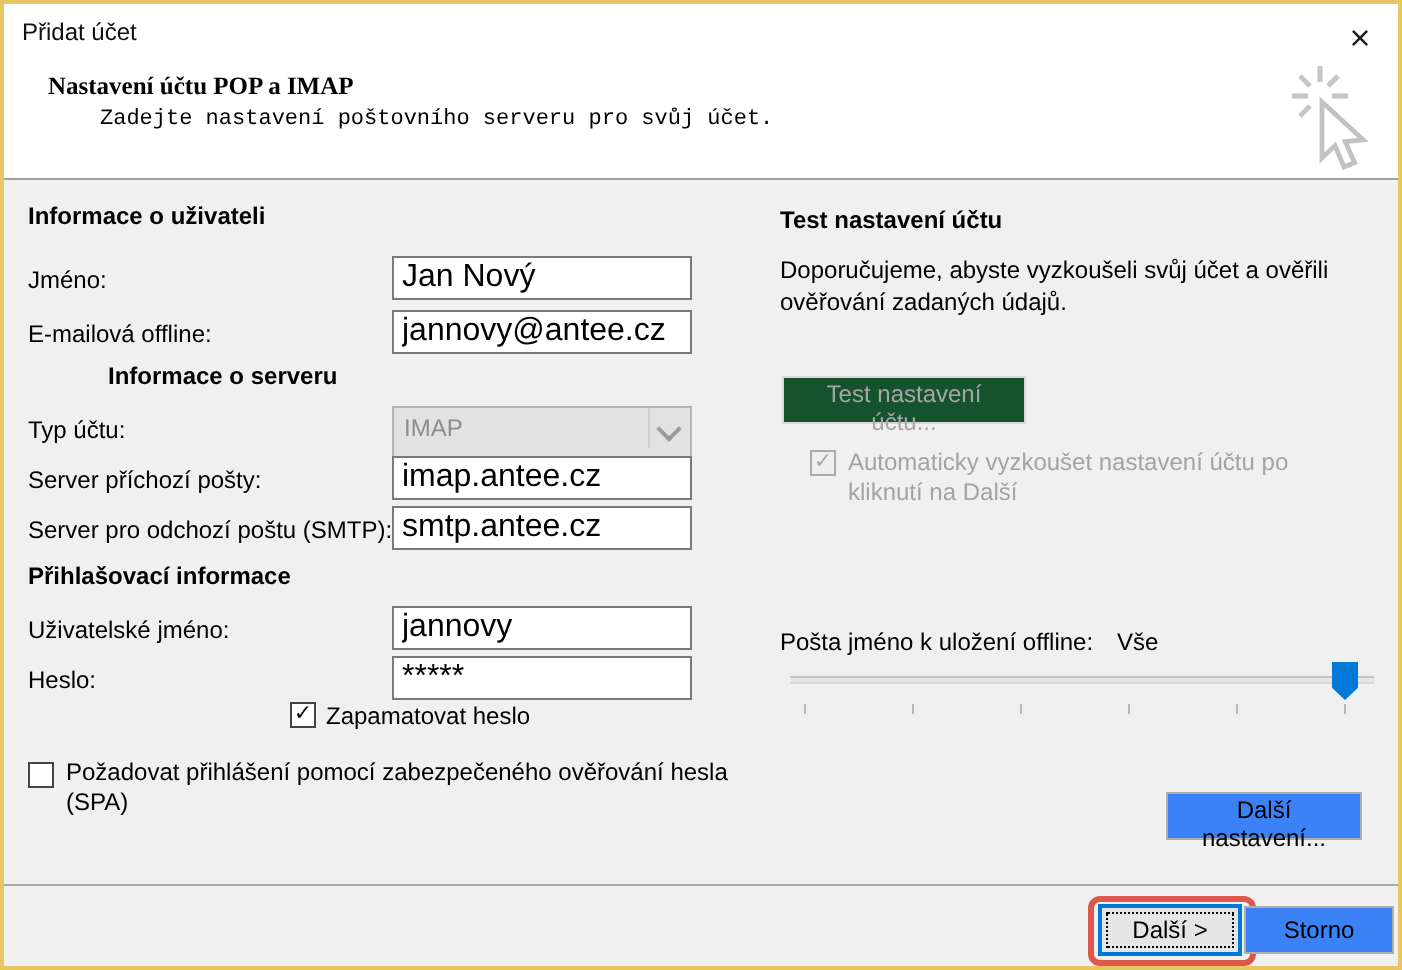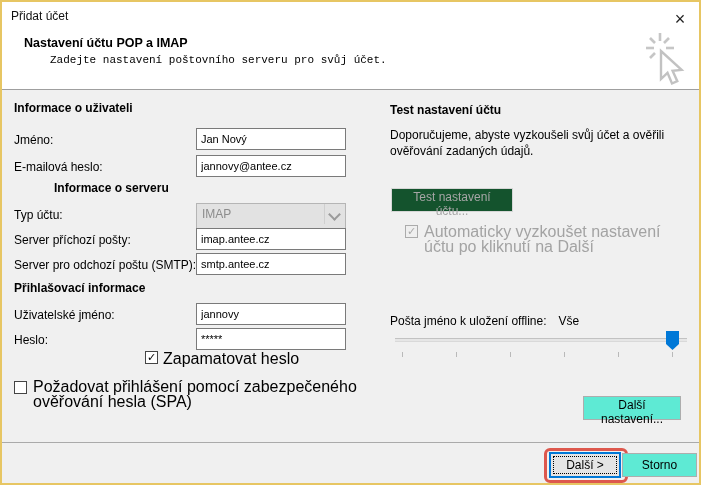--- a/index.html
+++ b/index.html
@@ -5,52 +5,52 @@
   html,body { margin:0; padding:0; background:#c8c8c8; }
   .window {
     position:relative; width:701px; height:485px; box-sizing:border-box;
     background:#F0F0F0; border:2px solid #E7C663; overflow:hidden;
     font-family:"Liberation Sans","DejaVu Sans",sans-serif; font-size:12px; color:#000;
   }
   .whitehead { position:absolute; left:0; top:0; right:0; height:87px; background:#FFFFFF; border-bottom:1px solid #9f9f9f; }
   .title-text { position:absolute; left:9px; top:7px; font-size:12px; color:#111; }
   .close-btn { position:absolute; left:664px; top:4px; width:28px; height:24px; text-align:center;
     font-size:18px; line-height:24px; color:#222; cursor:default; background:transparent; border:none; }
-  .hdr-title { position:absolute; left:22px; top:34px; font-weight:bold; font-size:12.5px; }
+  .hdr-title { position:absolute; left:22px; top:34px; font-weight:bold; font-size:12.5px;font-family:Liberation Serif, serif; }
   .hdr-sub { position:absolute; left:48px; top:52px; font-size:11px;font-family:Liberation Mono, monospace; }
   .wizicon { position:absolute; left:631px; top:26px; }
 
   .sec { position:absolute; font-weight:bold; font-size:12px; }
   .lbl { position:absolute; font-size:12px; white-space:nowrap; }
   .txt {
     position:absolute; width:150px; height:22px; box-sizing:border-box;
-    border:1px solid #7a7a7a; background:#fff; font-family:inherit; font-size:11px;
+    border:1px solid #7a7a7a; background:#fff; font-family:inherit; font-size:16px;
     padding:0 4px; color:#000;
   }
   .combo {
     position:absolute; width:150px; height:40px; box-sizing:border-box;
     border:1px solid #b5b5b5; background:#e2e2e2; color:#8c8c8c;
     line-height:20px; padding-left:5px;
   }
   .combo .dd {
     position:absolute; right:0; top:0; width:20px; height:20px; border-left:1px solid #cfcfcf;
   }
   .combo .chev {
     position:absolute; right:6px; top:6px; width:7px; height:7px;
     border-right:2px solid #9a9a9a; border-bottom:2px solid #9a9a9a;
     transform:rotate(45deg); transform-origin:center;
   }
   .cb { position:absolute; width:13px; height:13px; box-sizing:border-box; background:#fff;
     border:1px solid #444; text-align:center; line-height:11px; font-size:11px; color:#000; }
   .cb.dis { border-color:#ababab; background:#efefef; color:#a9a9a9; }
-  .cblbl { position:absolute; font-size:16px; line-height:15px; }
+  .cblbl { position:absolute; font-size:12px; line-height:15px; }
   .gray { color:#a3a3a3; }
 
   .btn {
-    position:absolute; box-sizing:border-box; background:#5eead4; border:1px solid #adadad;
+    position:absolute; box-sizing:border-box; background:#3b82f6; border:1px solid #adadad;
     font-family:inherit; font-size:12px; color:#000; text-align:center;
   }
   .btn.dis { background:#14532d; border-color:#d6d6d6; color:#a6a6a6; }
   .btn.default-focus { border:2px solid #0078D7; background:#e5e5e5; }
   .btn.default-focus .focus-rect {
     position:absolute; left:2px; top:2px; right:2px; bottom:2px; border:1px dotted #000;
   }
   .hl-ring { position:absolute; border:3px solid #dd584d; border-radius:6px; pointer-events:none; }
 
   .slider-track { position:absolute; height:2px; background:#e6e6e6; border-top:1px solid #c2c2c2; border-bottom:1px solid #d9d9d9; }
@@ -80,21 +80,21 @@
       </g>
       <path d="M28 23 L28 51 L34.5 44.8 L39 55.5 L44.3 53.2 L39.6 42.8 L48.6 41.9 Z" fill="#ffffff" stroke="#c2c2c2" stroke-width="2.4"></path>
     </svg>
   </div>
 
   <div class="sec" style="left:12px; top:99px;">Informace o uživateli</div>
 
   <div class="lbl" style="left:12px; top:131px;">Jméno:</div>
   <input class="txt" style="left: 194px; top: 126px;" value="Jan Nový">
 
-  <div class="lbl" style="left:12px; top:158px;">E-mailová heslo:</div>
+  <div class="lbl" style="left:12px; top:158px;">E-mailová offline:</div>
   <input class="txt" style="left: 194px; top: 153px;" value="jannovy@antee.cz">
 
   <div class="sec" style="left:12px; top:179px;margin-left:40px;">Informace o serveru</div>
 
   <div class="lbl" style="left:12px; top:206px;">Typ účtu:</div>
   <div class="combo" style="left:194px; top:201px;">
     <span>IMAP</span>
     <span class="dd">
         <span class="chev"></span>
       </span>

